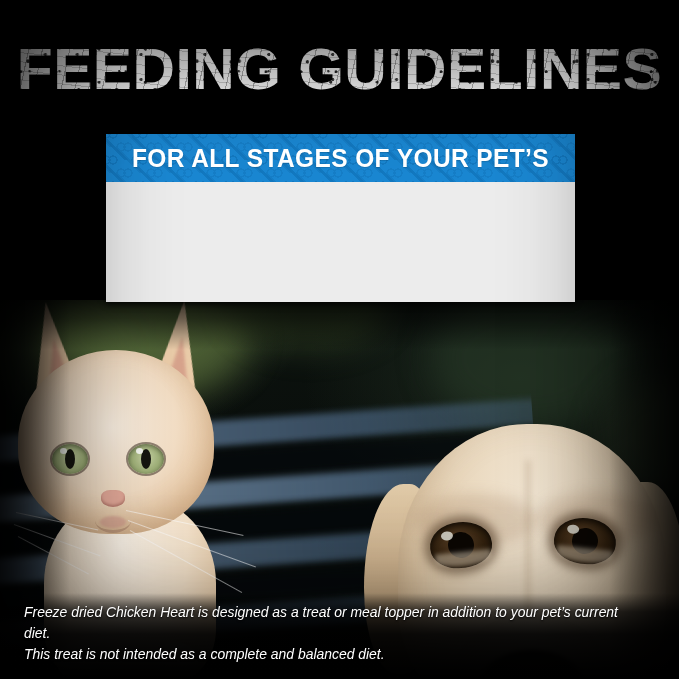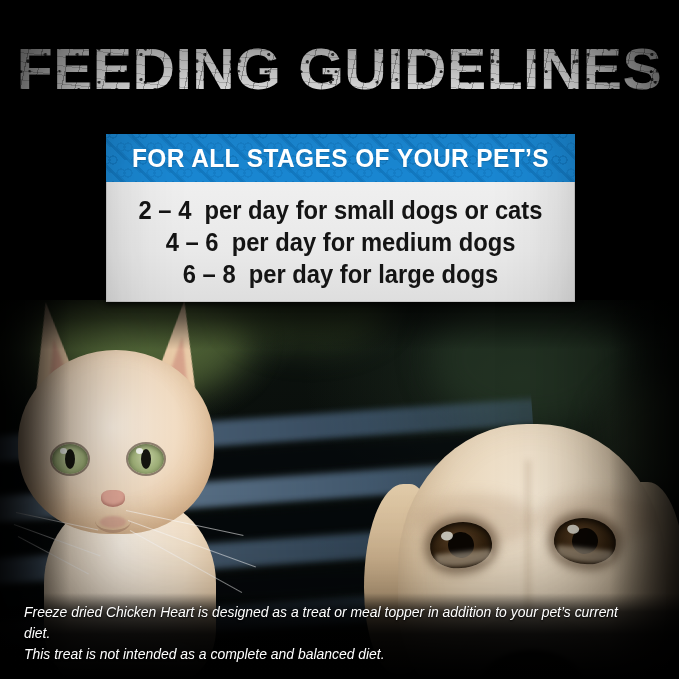--- a/index.html
+++ b/index.html
@@ -243,25 +243,20 @@
       <span class="title-tex"></span>
     </span>
   </div>
 
   <div class="card">
     <div class="card-head">
       <div class="hearts"></div>
       <div class="hearts2"></div>
       <div class="card-head-label">FOR ALL STAGES OF YOUR PET’S LIFE</div>
     </div>
-    <div class="card-body">
-      <div class="dose">2 – 4  per day for small dogs or cats</div>
-      <div class="dose">4 – 6  per day for medium dogs</div>
-      <div class="dose">6 – 8  per day for large dogs</div>
-    </div>
   </div>
 
   <div class="vignette"></div>
 
   <div class="footer-scrim"></div>
   <div class="footer">
     <div>Freeze dried Chicken Heart is designed as a treat or meal topper in addition to your pet’s current diet.</div>
     <div>This treat is not intended as a complete and balanced diet.</div>
   </div>
 

